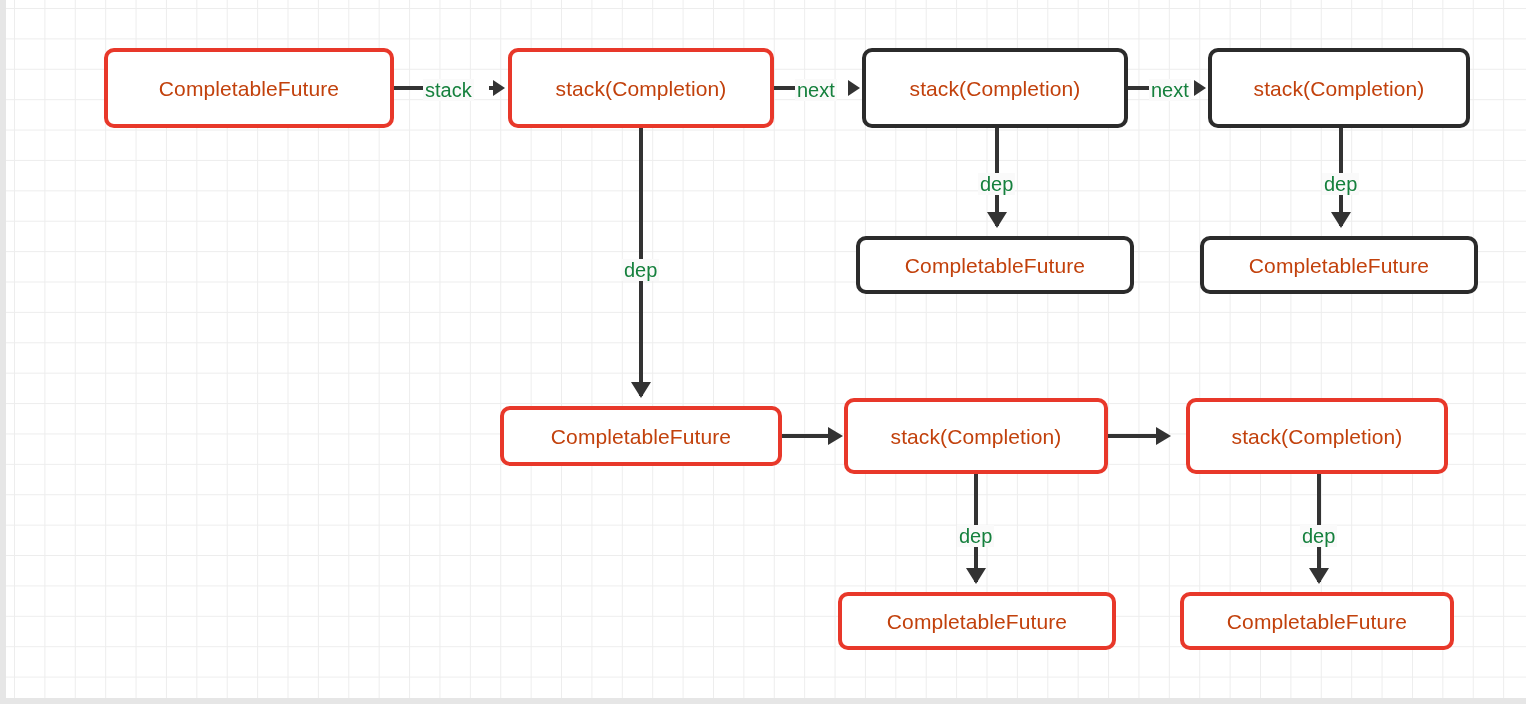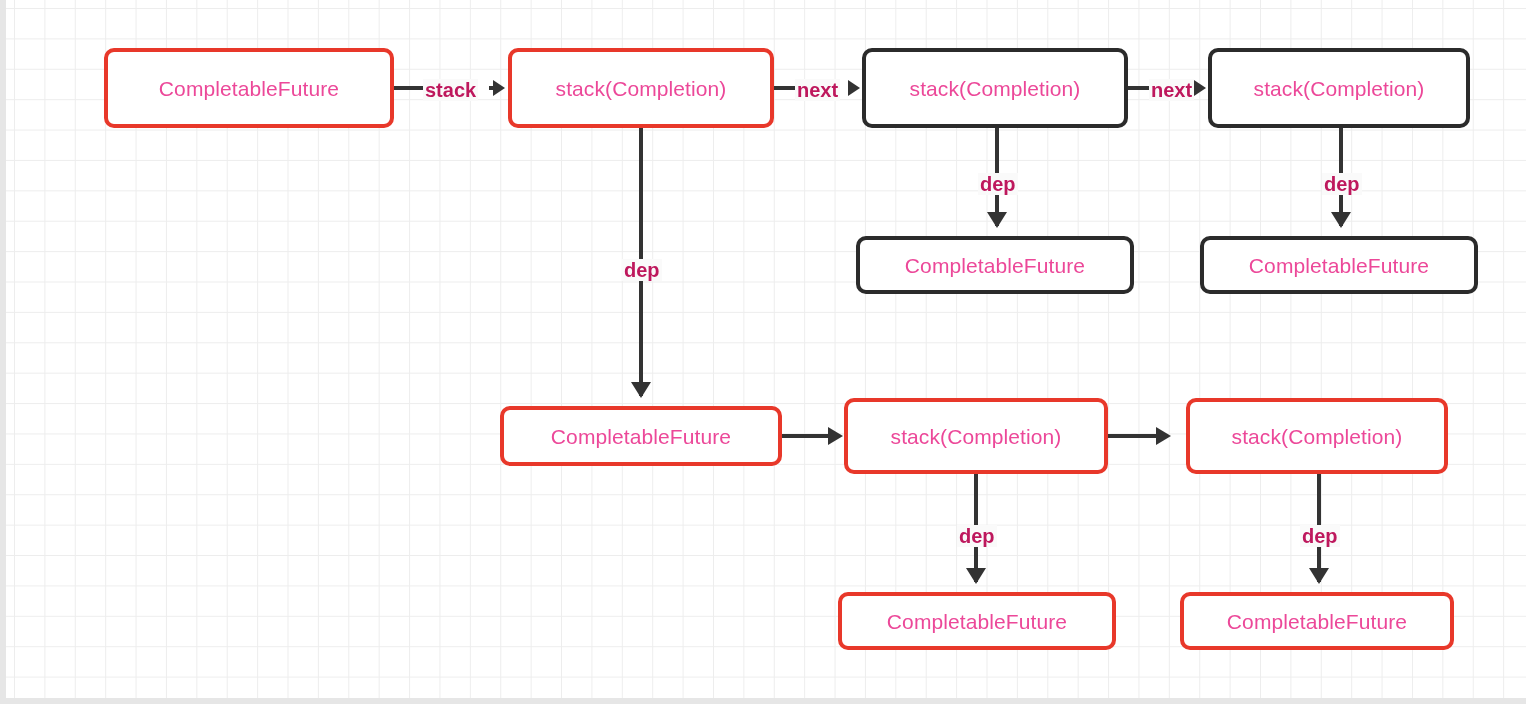--- a/index.html
+++ b/index.html
@@ -39,21 +39,21 @@
   
   .node {
     position: absolute;
     box-sizing: border-box;
     background: #ffffff;
     border-radius: 10px;
     display: flex;
     align-items: center;
     justify-content: center;
     font-size: 21px;
-    color: #ec4899;
+    color: #c2410c;
     line-height: 1;
     letter-spacing: 0.1px;
     z-index: 20;
     white-space: nowrap;
   }
   .node.red   { border: 4px solid #e8382a; }
   .node.black { border: 4px solid #2b2b2b; }
 
   
   .edge-line {
@@ -82,27 +82,26 @@
     width: 0; height: 0;
     border-top: 16px solid #333333;
     border-left: 10px solid transparent;
     border-right: 10px solid transparent;
     z-index: 11;
   }
 
   .edge-label {
     position: absolute;
     font-size: 20px;
-    color: #be185d;
+    color: #15803d;
     background: #fafafa;
     line-height: 1;
     padding: 1px 2px;
     z-index: 15;
     white-space: nowrap;
-    font-weight: bold;
   }
 </style>
 </head>
 <body>
 
 <div id="canvas">
 
   <div class="edge-line h" style="left:394px; top:86px; width:30px;"></div>
   <div class="edge-label" style="left:423px; top:79px;">stack</div>
   <div class="edge-line h" style="left:489px; top:86px; width:6px;"></div>

